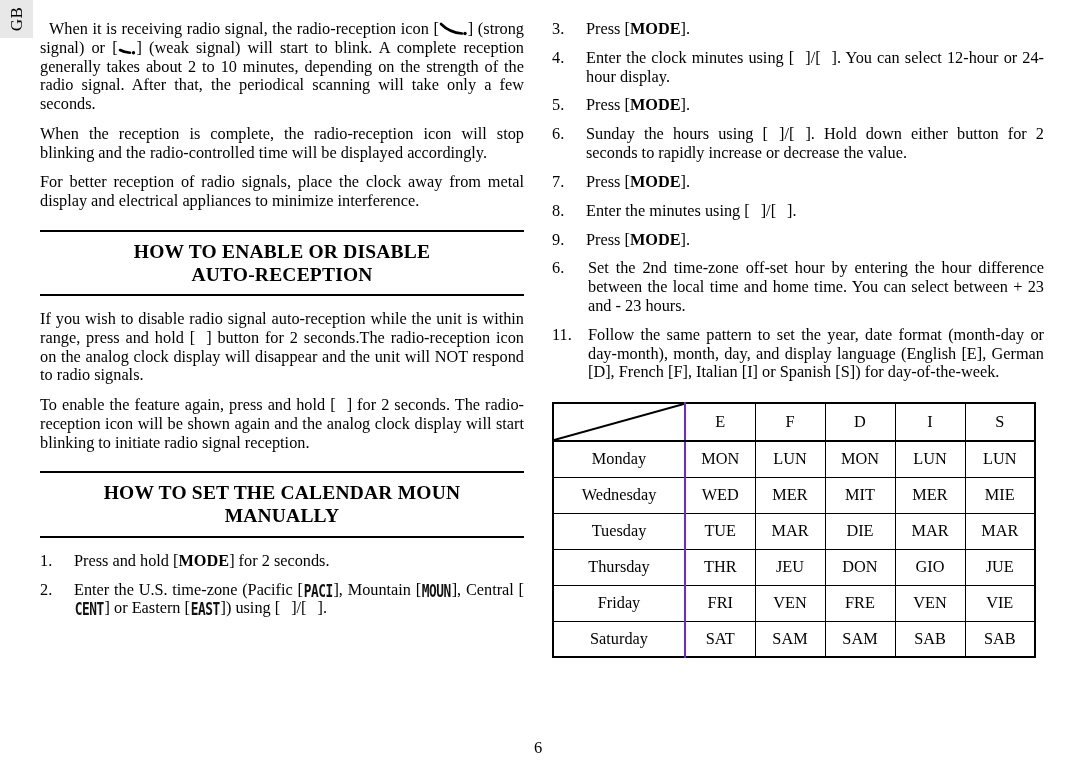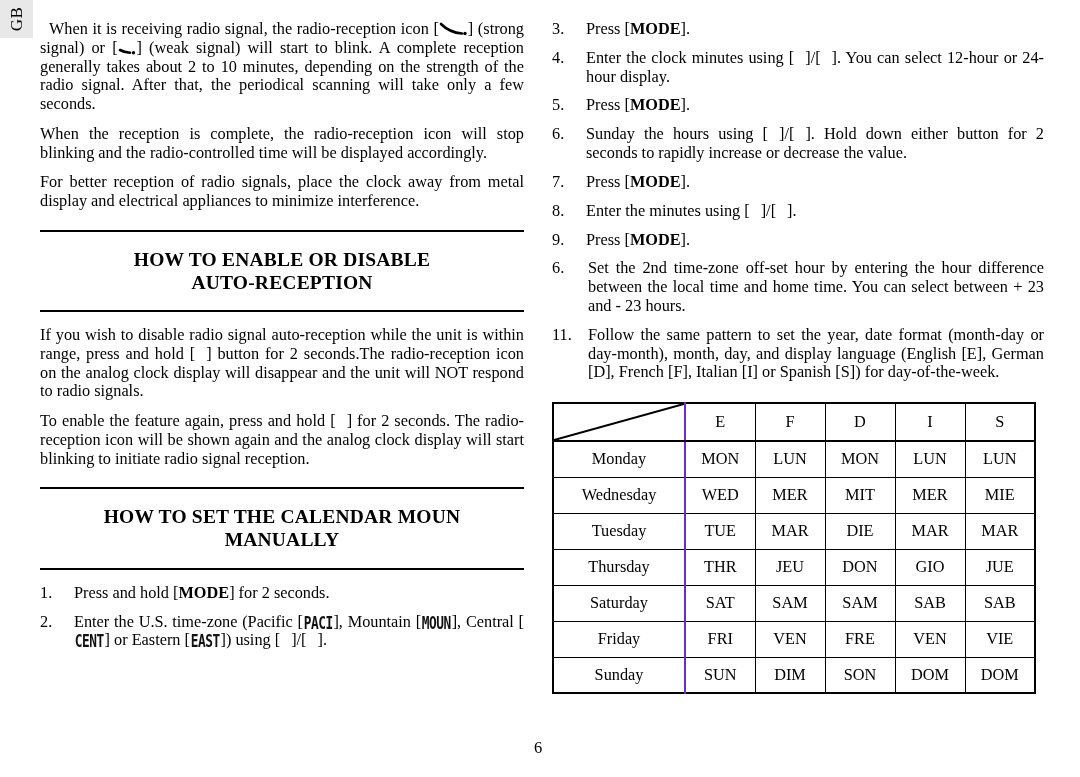--- a/index.html
+++ b/index.html
@@ -62,21 +62,21 @@
     margin: 19px 0 14px 0;
     padding: 0;
   }
   .section-head .rule {
     height: 2px;
     background: #000;
     width: 100%;
   }
   .section-head .rule.thin { height: 2px; }
   .section-head h2 {
-    margin: 8px;
+    margin: 0;
     padding: 9px 0 8px 0;
     font-family: "Liberation Serif", "DejaVu Serif", serif;
     font-weight: bold;
     font-size: 19.5px;
     line-height: 1.16;
     text-align: center;
     letter-spacing: 0.2px;
   }
 
   
@@ -298,43 +298,35 @@
             </tr>
             <tr>
               <td class="rowhead">Thursday</td>
               <td>THR</td>
               <td>JEU</td>
               <td>DON</td>
               <td>GIO</td>
               <td>JUE</td>
             </tr>
             <tr>
+              <td class="rowhead">Friday</td>
+              <td>FRI</td>
+              <td>VEN</td>
+              <td>FRE</td>
+              <td>VEN</td>
+              <td>VIE</td>
+            </tr>
+            <tr>
               <td class="rowhead">Saturday</td>
               <td>SAT</td>
               <td>SAM</td>
               <td>SAM</td>
               <td>SAB</td>
               <td>SAB</td>
             </tr>
-            <tr>
-              <td class="rowhead">Friday</td>
-              <td>FRI</td>
-              <td>VEN</td>
-              <td>FRE</td>
-              <td>VEN</td>
-              <td>VIE</td>
-            </tr>
-            <tr>
-              <td class="rowhead">Sunday</td>
-              <td>SUN</td>
-              <td>DIM</td>
-              <td>SON</td>
-              <td>DOM</td>
-              <td>DOM</td>
-            </tr>
           </tbody>
       </table>
     </div>
   </div>
 
   <div id="page-number">
     <span>6</span>
   </div>
 
 </div>

